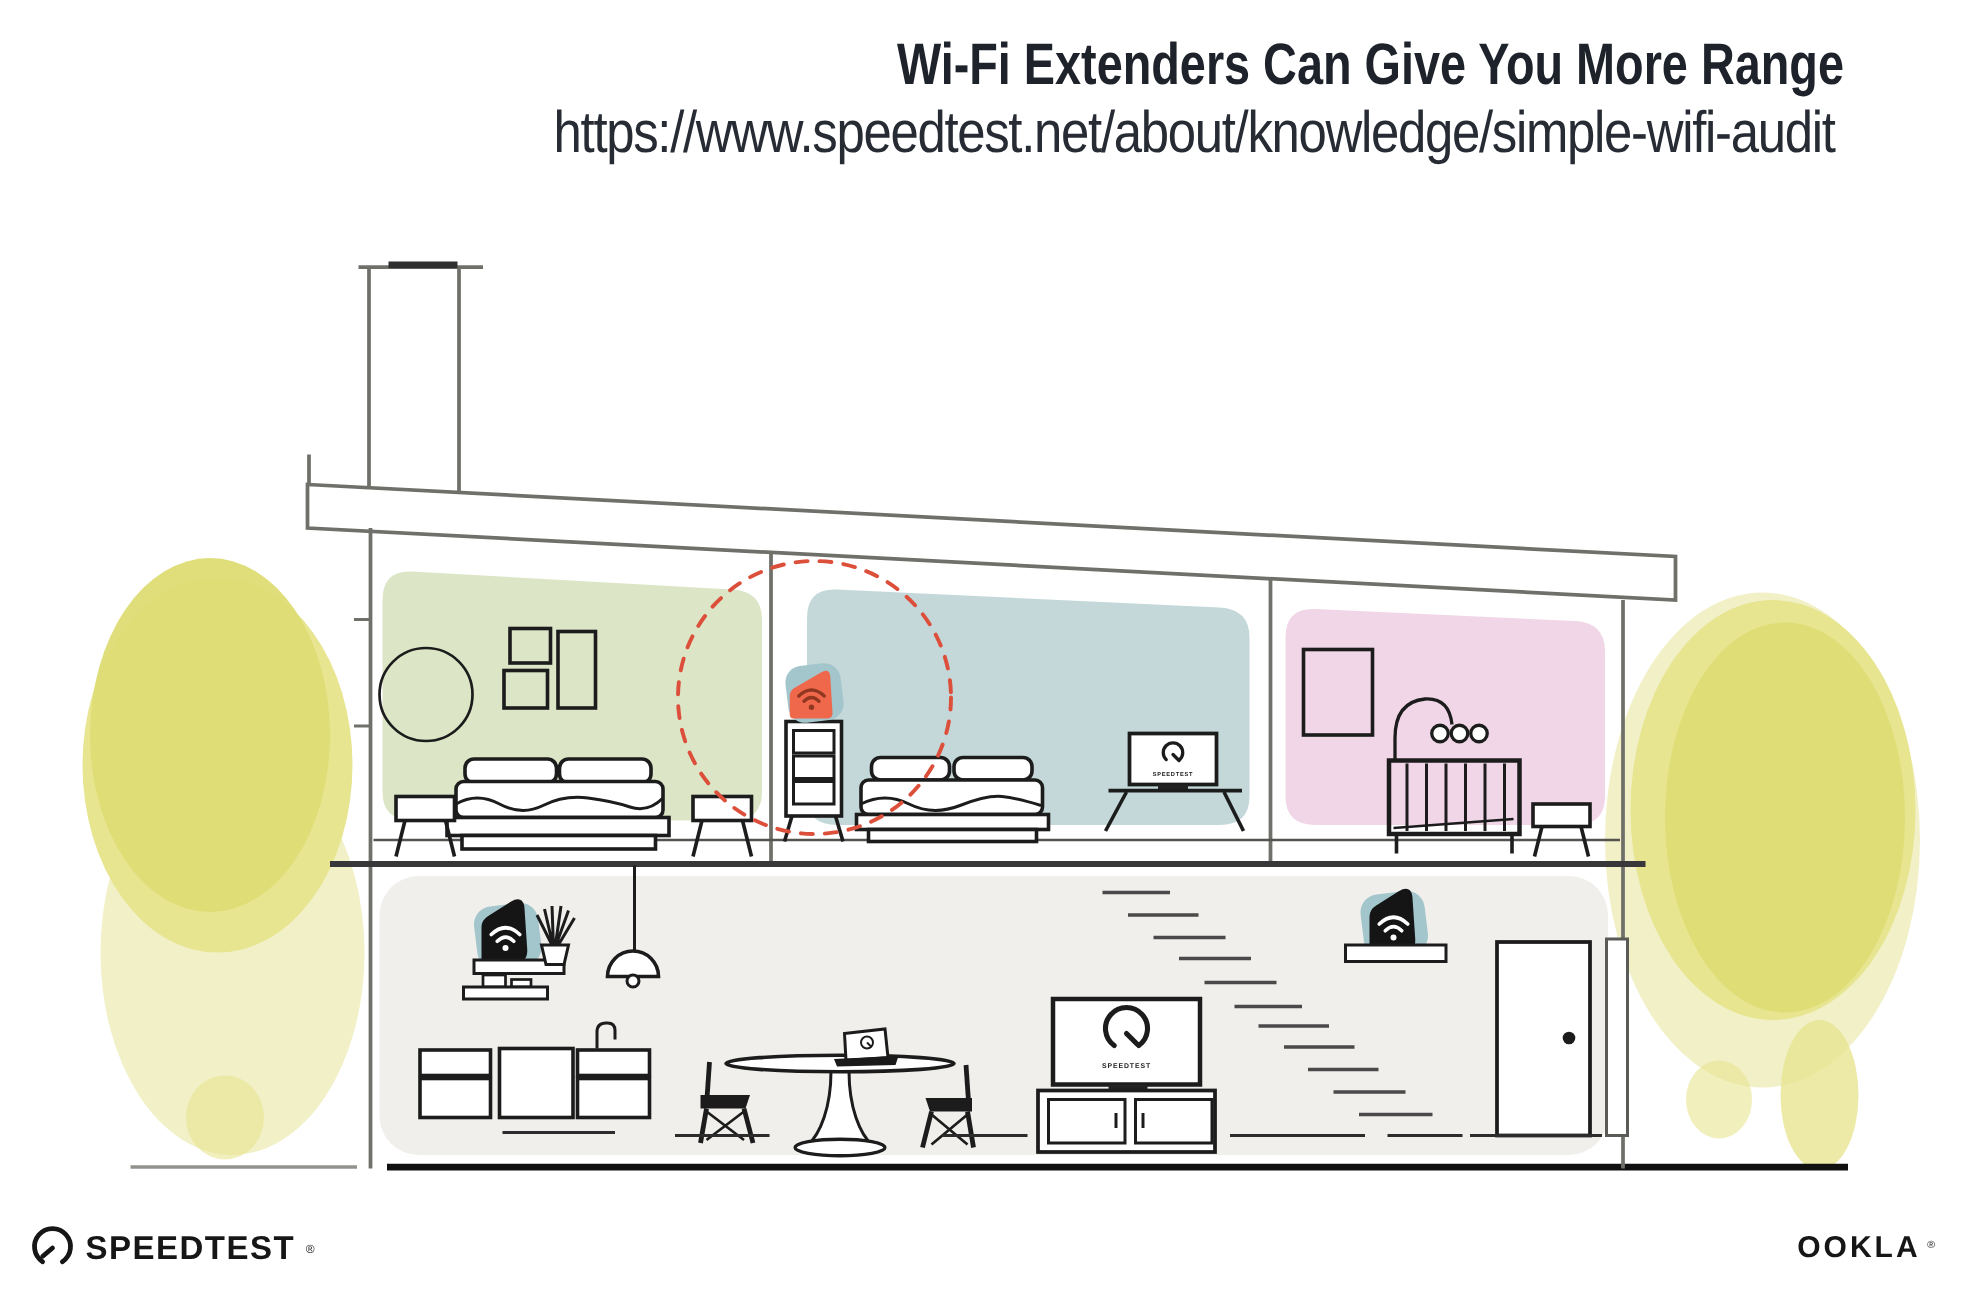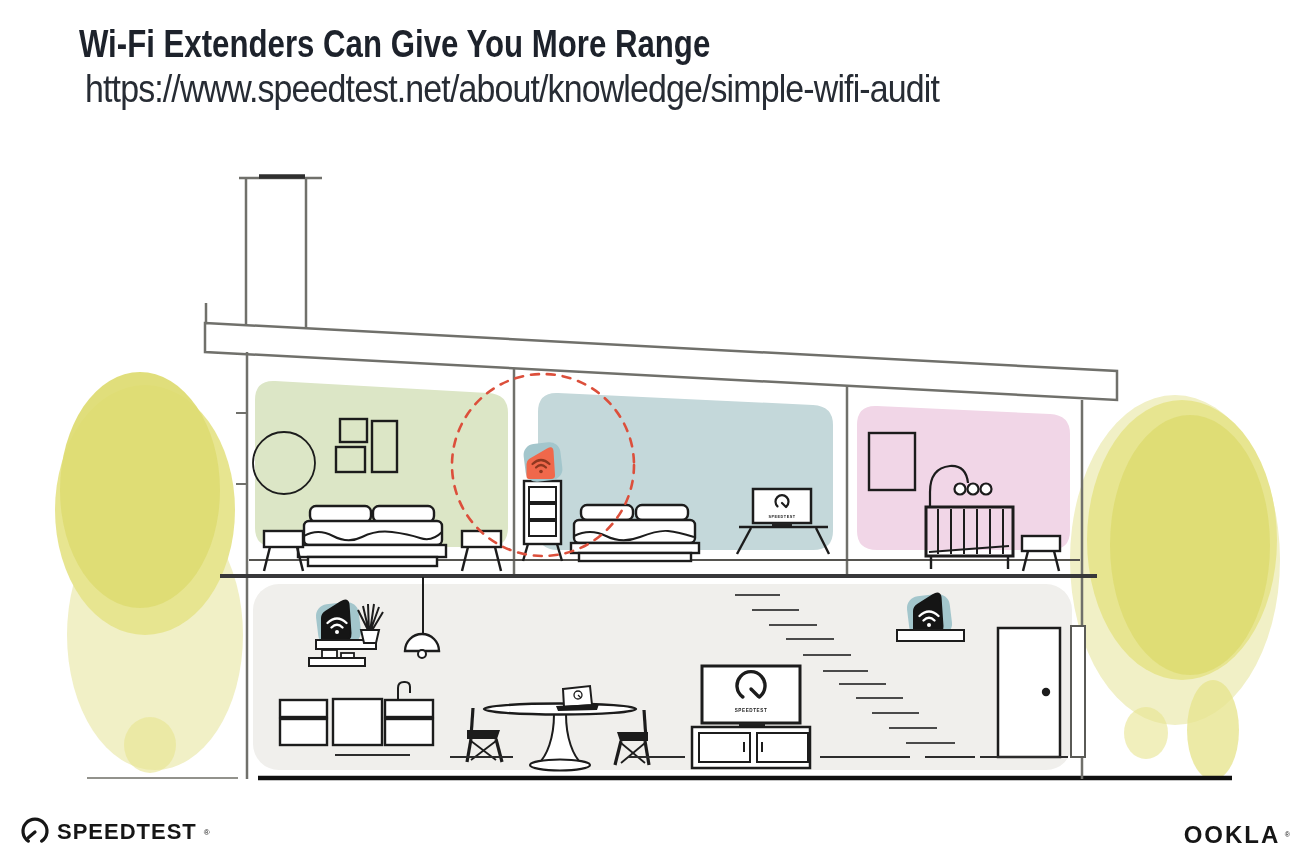--- a/index.html
+++ b/index.html
@@ -1,41 +1,41 @@
 <!DOCTYPE html>
 <html style="--ink: #1d222b; --subtitle-ink: #272c34; --wall-line: #70706b; --furniture-line: #1c1c1c; --room-green: #dce6c6; --room-blue: #c4d8da; --room-pink: #f1d6e7; --floor-grey: #f0efec; --tree-core: #dedc74; --tree-mid: #e7e590; --tree-light: #f1f0c6; --extender-teal: #a3c6cc; --extender-orange: #f0684b; --wifi-dark: #8f3720; --device-black: #151515; --range-red: #dc4f3b;"><head>
 <meta charset="utf-8">
 <style>
   html,body{margin:0;padding:0;}
   body{
     width:1308px;height:861px;position:relative;overflow:hidden;
     background:#ffffff;font-family:"Liberation Sans",sans-serif;
   }
-  .header{position:absolute;top:22px;left:0;width:100%;text-align:left;}
+  .header{position:absolute;top:22px;left:0;width:100%;text-align:right;}
   .title{
     margin:0;font-size:39px;font-weight:700;letter-spacing:0px;
     color:var(--ink,#1d222b);display:inline-block;
     transform:scaleX(0.80);transform-origin:center;white-space:nowrap;
   }
   .url{
     margin-top:1px;font-size:39px;font-weight:400;letter-spacing:-1px;
     color:var(--subtitle-ink,#272c34);display:block;
     transform:scaleX(0.87);transform-origin:center;white-space:nowrap;
   }
   .stage{position:absolute;left:0;top:0;}
   .footer-left{
     position:absolute;left:20px;top:817px;display:flex;align-items:center;gap:7px;
     color:#161616;
   }
   .footer-left .word{font-size:22px;font-weight:700;letter-spacing:1px;}
   .footer-left sup{font-size:8px;vertical-align:super;}
   .footer-right{
     position:absolute;right:18px;top:821px;color:#161616;
   }
-  .footer-right .word{font-size:24px;font-weight:700;letter-spacing:2px;}
+  .footer-right .word{font-size:20px;font-weight:700;letter-spacing:2px;}
   .footer-right sup{font-size:7px;}
   svg{font-family:"Liberation Sans",sans-serif;}
 </style>
 </head>
 <body>
 
 <div class="header">
   <h1 class="title">Wi-Fi Extenders Can Give You More Range</h1>
   <div class="url">https://www.speedtest.net/about/knowledge/simple-wifi-audit</div>
 </div>

